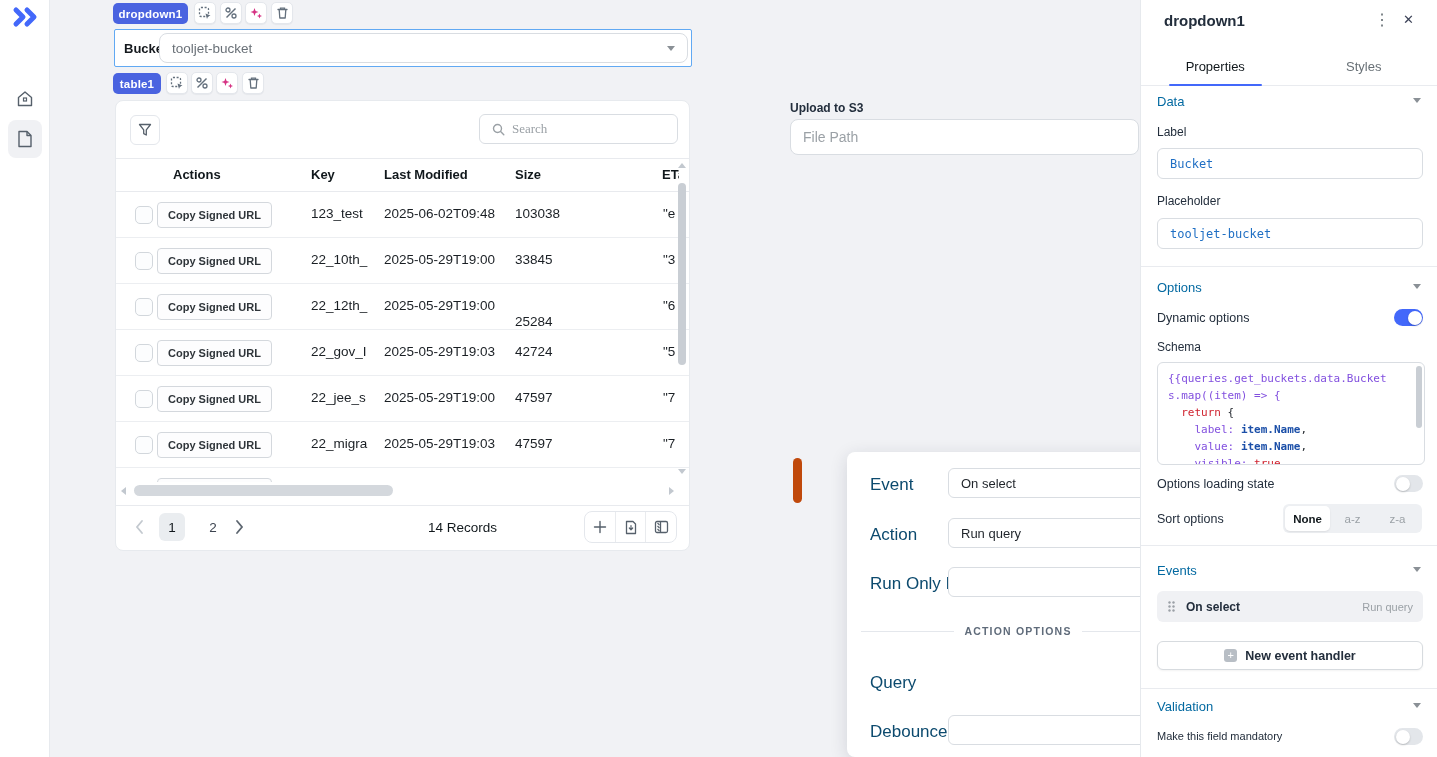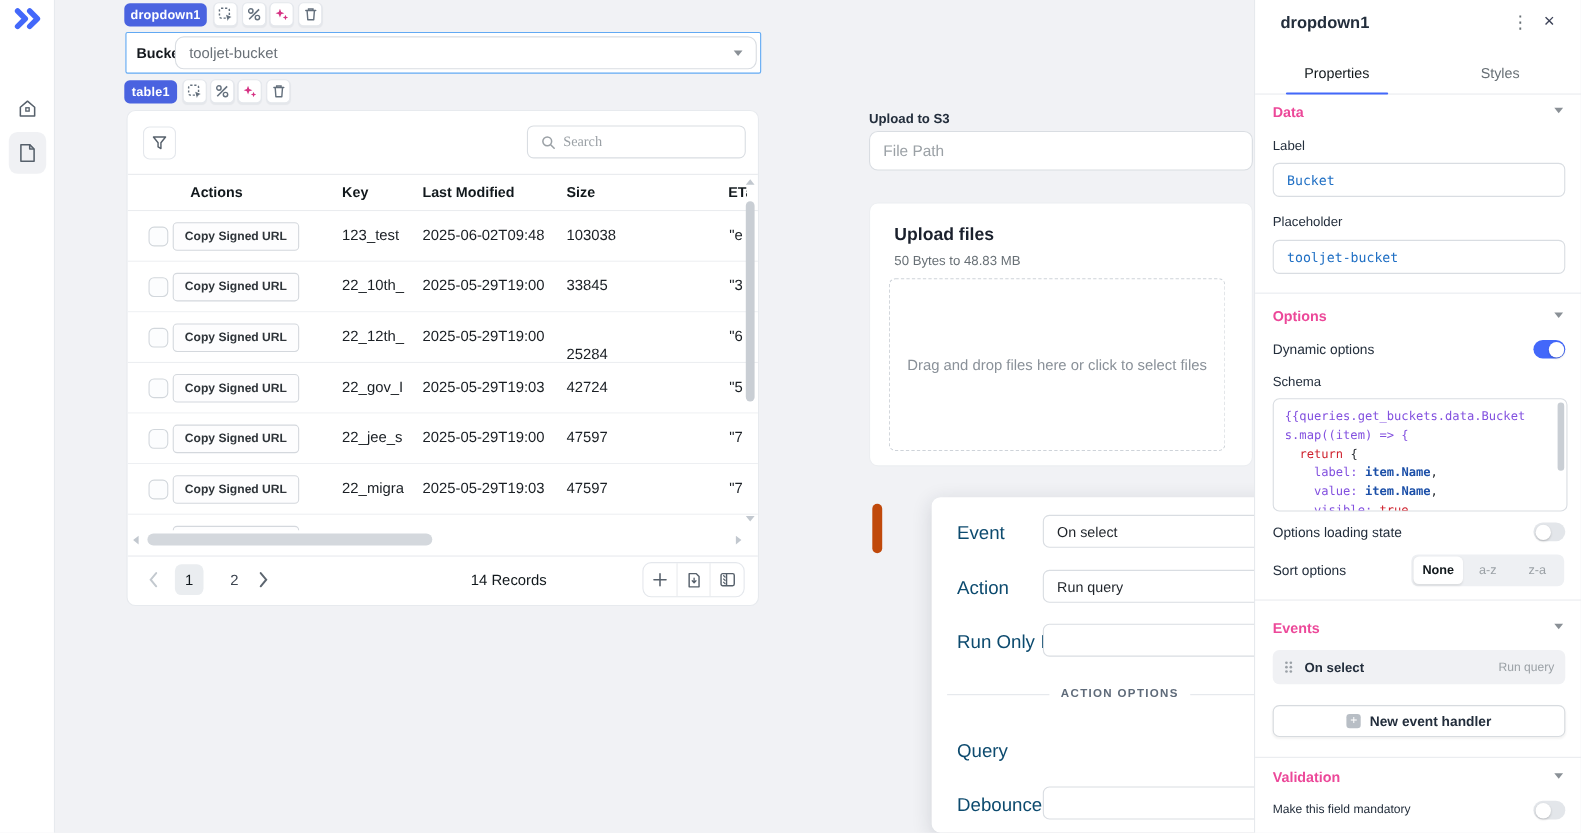--- a/index.html
+++ b/index.html
@@ -38,21 +38,21 @@
   .sb-tri-r  { width:0;height:0;border-top:4px solid transparent;border-bottom:4px solid transparent;border-left:5px solid #c2c8cf; }
   
   #event-popup { left:797px; top:452px; width:342px; height:305px; background:#fff; border-radius:8px;
     box-shadow:0 4px 18px rgba(25,35,55,.14); }
   .ev-label { position:absolute; left:23px; font-size:17px; color:#0c4a6e; }
   .ev-ctl { position:absolute; left:101px; width:232px; height:30px; }
   .divider-label { font-size:10.5px; font-weight:700; letter-spacing:1.2px; color:#5f6b7a; white-space:nowrap; }
   .divline { height:1px; background:#e4e7ec; flex:1; }
   
   #panel { left:1140px; top:0; width:297px; height:757px; background:#fff; border-left:1px solid #e6e9ed; z-index:20; }
-  .sec-title { font-size:13px; font-weight:700; color:#ec4899; }
+  .sec-title { font-size:13px; font-weight:400; color:#0369a1; }
   .f-label { font-size:12px; color:#232e3c; }
   .mono-input { position:absolute; left:16px; width:266px; height:31px; border:1px solid #d9dde2; border-radius:6px;
     background:#fff; display:flex; align-items:center; padding:0 12px;
     font-family:"DejaVu Sans Mono", monospace; font-size:12px; color:#1f6fc4; }
   .toggle { width:29px; height:17px; border-radius:9px; position:absolute; }
   .toggle .knob { position:absolute; top:1.5px; width:14px; height:14px; background:#fff; border-radius:50%;
     box-shadow:0 1px 2px rgba(0,0,0,.2); }
   .toggle.on { background:#4368fa; } .toggle.on .knob { right:1.5px; }
   .toggle.off { background:#e3e6ea; } .toggle.off .knob { left:1.5px; }
   .pdiv { position:absolute; left:0; width:297px; height:1px; background:#e9ebef; }
@@ -284,27 +284,20 @@
         </svg>
       </div>
     </div>
   </div>
 
   <div class="abs" style="left:740px; top:101px; font-size:12px; font-weight:700; color:#232e3c;">Upload to S3</div>
   <div class="abs ctl" style="left:740px; top:119px; width:349px; height:36px; border-radius:8px; font-size:14px;">
     <span class="ph">File Path</span>
   </div>
 
-  <div class="abs card" style="left:740px; top:184px; width:349px; height:240px; border-color:#eceef1;">
-    <div class="abs" style="left:22px; top:20px; font-size:16px; font-weight:700; color:#1a202c;">Upload files</div>
-    <div class="abs" style="left:22px; top:45px; font-size:12px; color:#687076;">50 Bytes to 48.83 MB</div>
-    <div class="abs" style="left:17px; top:68px; width:306px; height:157px; border:1px dashed #ced3d9; border-radius:6px; display:flex; align-items:center; justify-content:center;">
-      <span style="font-size:13.5px; color:#8a9199;">Drag and drop files here or click to select files</span>
-    </div>
-  </div>
 
   <div class="abs" style="left:743px; top:458px; width:9px; height:45px; background:#c0490b; border-radius:5px; z-index:6;"></div>
   <div id="event-popup" class="abs">
     <span class="ev-label" style="top:23px;">Event</span>
     <div class="ev-ctl ctl" style="top:16px;">
       <span>On select</span>
 
     </div>
     <span class="ev-label" style="top:73px;">Action</span>
     <div class="ev-ctl ctl" style="top:66px;">

